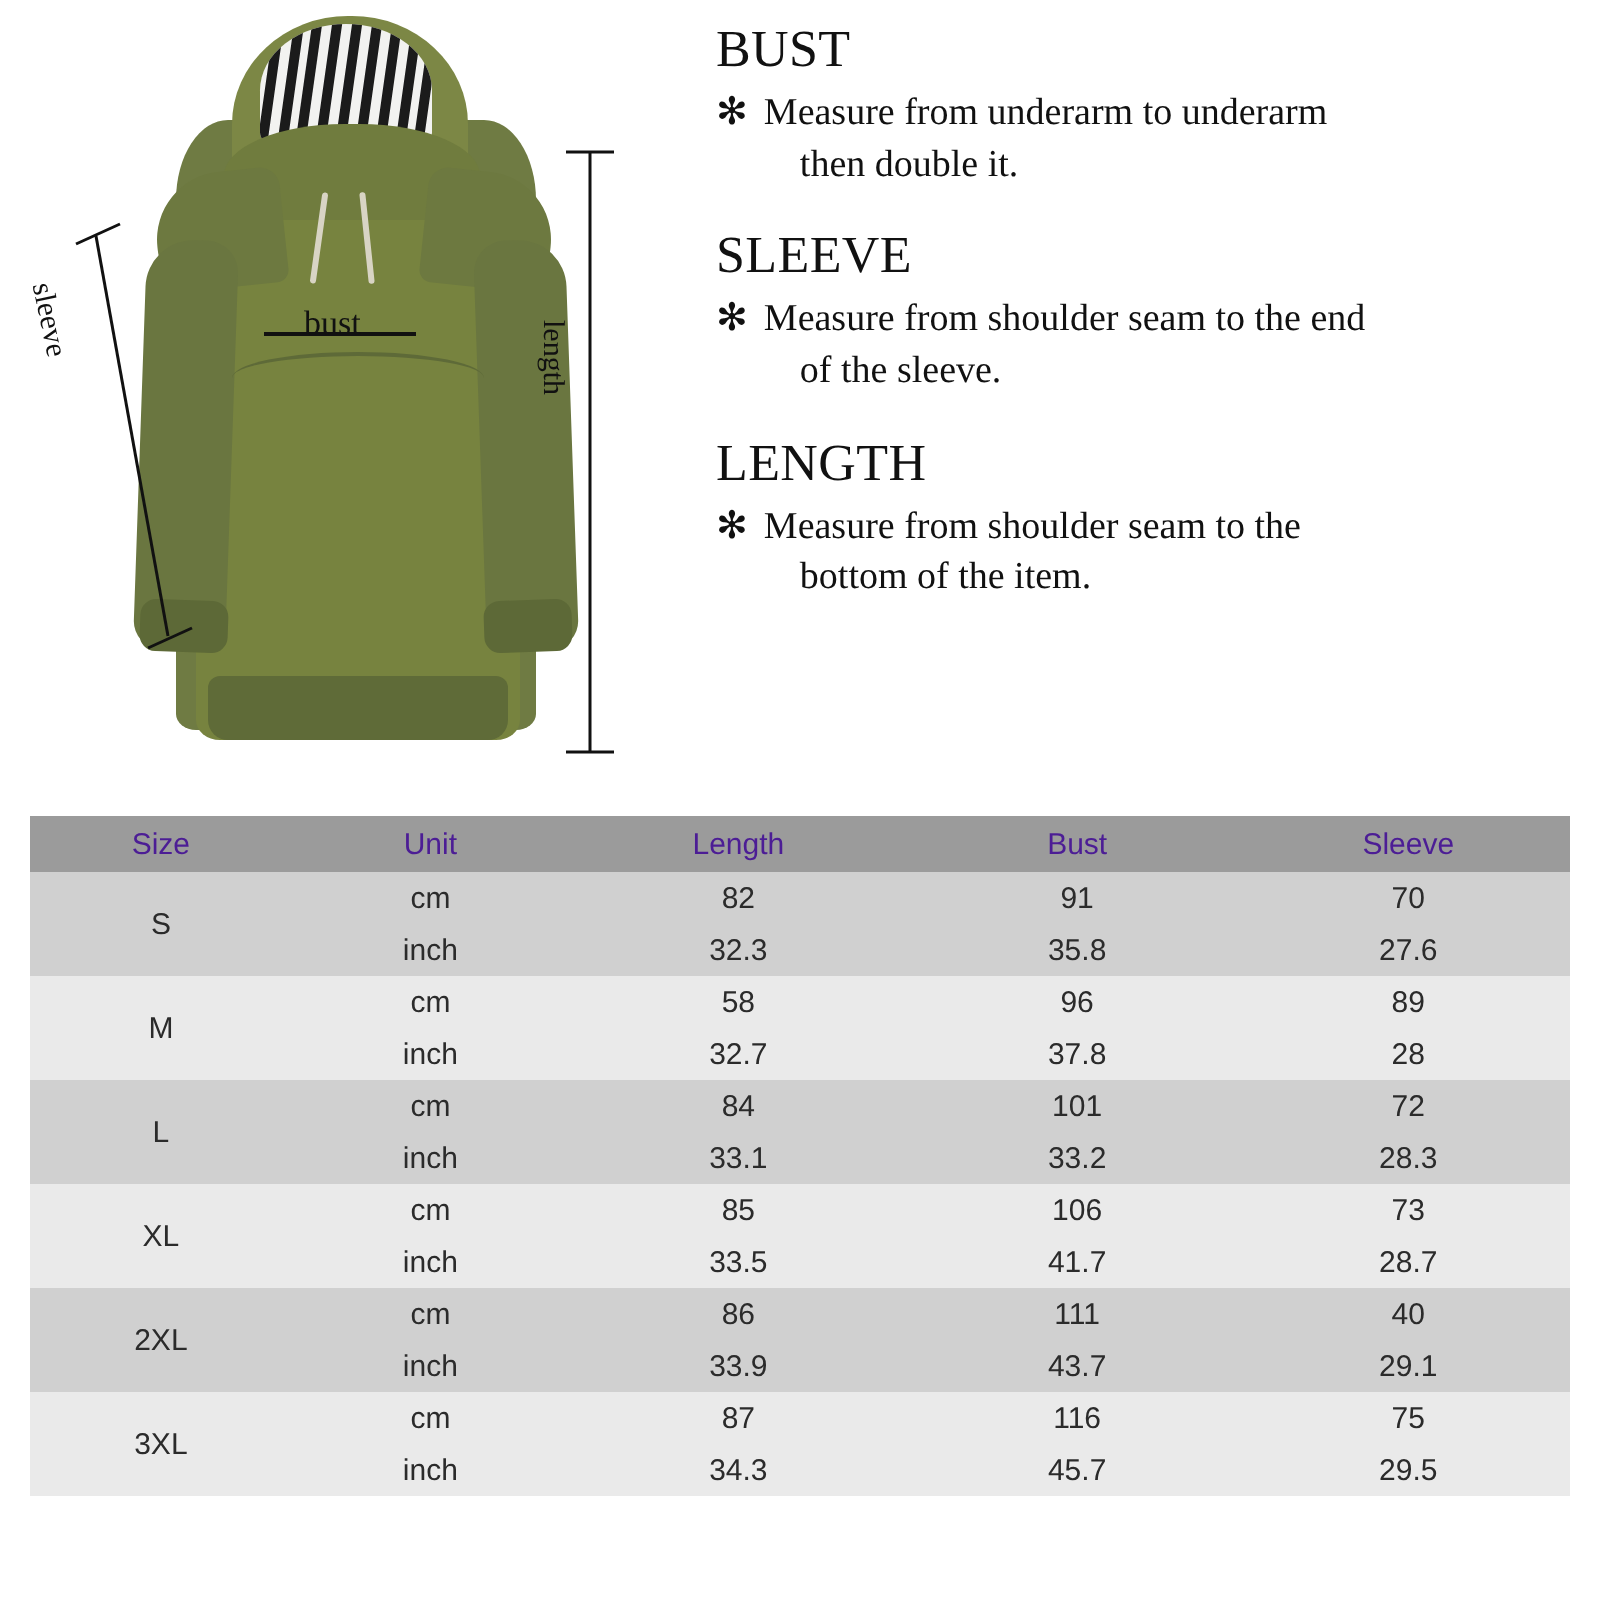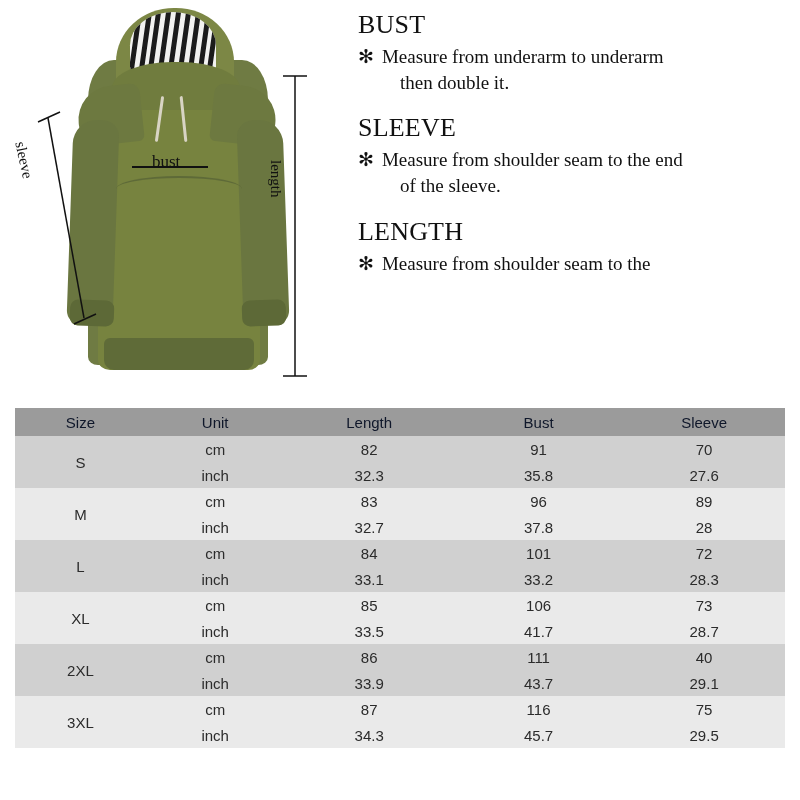--- a/index.html
+++ b/index.html
@@ -204,21 +204,21 @@
     left: 15px; top: 408px;
     width: 770px;
   }
   table {
     width: 100%;
     border-collapse: collapse;
     font-family: "Liberation Sans", sans-serif;
   }
   thead th {
     background: #9b9b9b;
-    color: #0f172a;
+    color: #4c1d95;
     font-weight: normal;
     font-size: 15px;
     height: 28px;
     text-align: center;
     border: none;
   }
   tbody td {
     text-align: center;
     font-size: 15px;
     color: #2b2b2b;
@@ -315,20 +315,21 @@
           </span>
         </div>
       </div>
 
       <div>
         <div class="sect-title second">LENGTH</div>
         <div class="bullet-row">
           <span class="star">✻</span>
           <span class="bullet-text">
             <span>Measure from shoulder seam to the</span>
+            <span class="l2">bottom of the item.</span>
           </span>
         </div>
       </div>
 
     </div>
   </div>
 
   <div id="sizetable">
     <table>
       <colgroup>
@@ -359,21 +360,21 @@
         <tr class="band-a">
           <td>inch</td>
           <td>32.3</td>
           <td>35.8</td>
           <td>27.6</td>
         </tr>
 
         <tr class="band-b">
           <td class="sizecell" rowspan="2">M</td>
           <td>cm</td>
-          <td>83</td>
+          <td>58</td>
           <td>96</td>
           <td>89</td>
         </tr>
         <tr class="band-b">
           <td>inch</td>
           <td>32.7</td>
           <td>37.8</td>
           <td>28</td>
         </tr>
 

